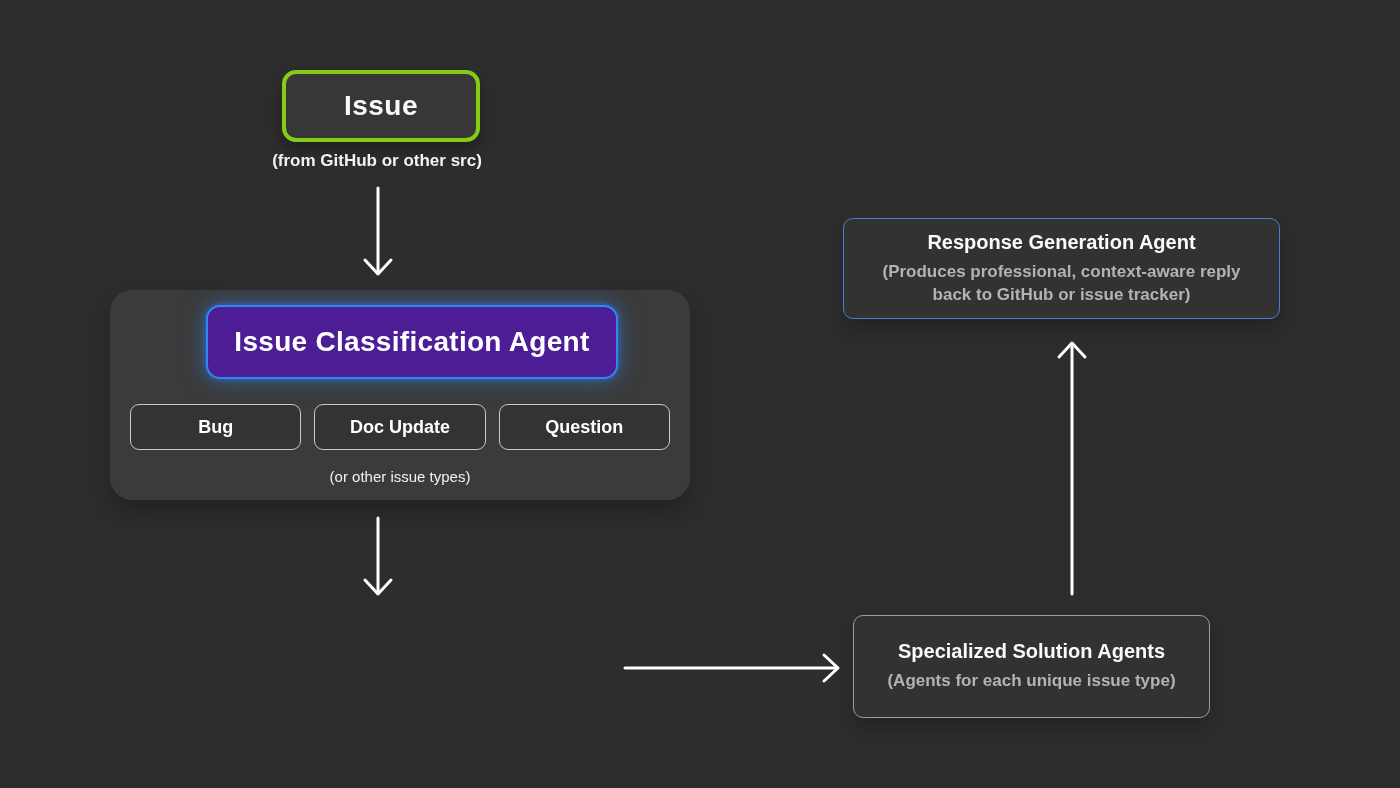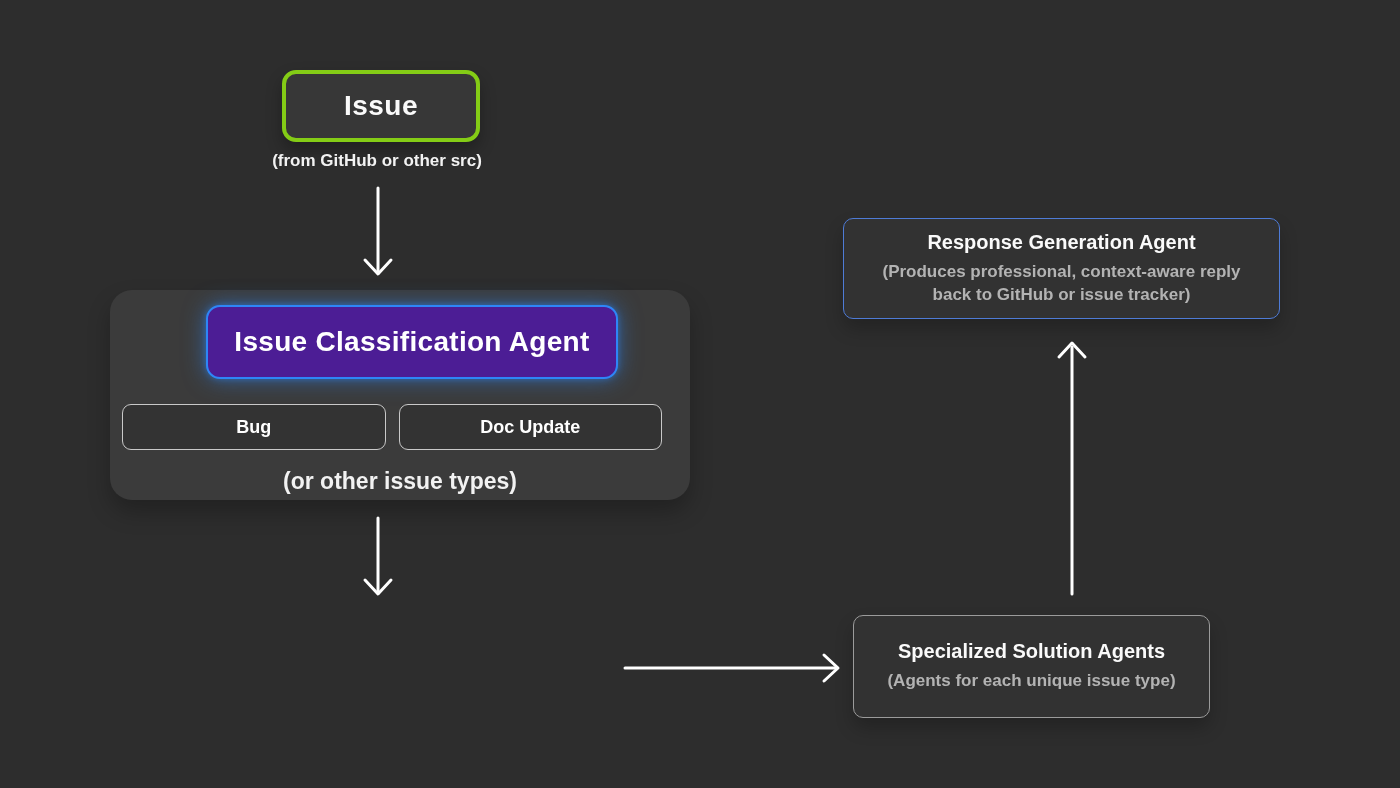--- a/index.html
+++ b/index.html
@@ -56,42 +56,42 @@
     border: 2px solid #2e86f7;
     border-radius: 14px;
     display: flex; align-items: center; justify-content: center;
     color: #ffffff;
     font-size: 28px; font-weight: bold;
     letter-spacing: 0.3px;
     box-shadow: 0 0 22px rgba(46,134,247,0.55), 0 0 6px rgba(46,134,247,0.45);
   }
   .tags-row {
     position: absolute;
-    left: 12px; top: 114px;
+    left: 20px; top: 114px;
     width: 540px;
     display: flex; gap: 13px;
   }
   .tag {
     flex: 1;
     height: 46px;
     background: #333333;
     border: 1.5px solid #c9c9c9;
     border-radius: 9px;
     display: flex; align-items: center; justify-content: center;
     color: #ffffff;
     font-size: 18px; font-weight: bold;
     box-sizing: border-box;
   }
   .or-note {
     position: absolute;
     left: 0; top: 178px;
     width: 100%;
     text-align: center;
     color: #f2f2f2;
-    font-size: 23px; font-weight: bold;
+    font-size: 15px; font-weight: normal;
   }
 
   
   .agent-box {
     position: absolute;
     background: #323232;
     border-radius: 10px;
     display: flex; flex-direction: column;
     align-items: center; justify-content: center;
     text-align: center;
@@ -145,20 +145,21 @@
   </div>
   <div class="src-note">(from GitHub or other src)</div>
 
   <div class="class-panel">
     <div class="class-box">
       <span>Issue Classification Agent</span>
     </div>
     <div class="tags-row">
       <div class="tag">Bug</div>
       <div class="tag">Doc Update</div>
+      <div class="tag">Question</div>
     </div>
     <div class="or-note">(or other issue types)</div>
   </div>
 
 
   <div class="agent-box specialized-box">
     <div class="agent-title">Specialized Solution Agents</div>
     <div class="agent-sub">(Agents for each unique issue type)</div>
   </div>
 

